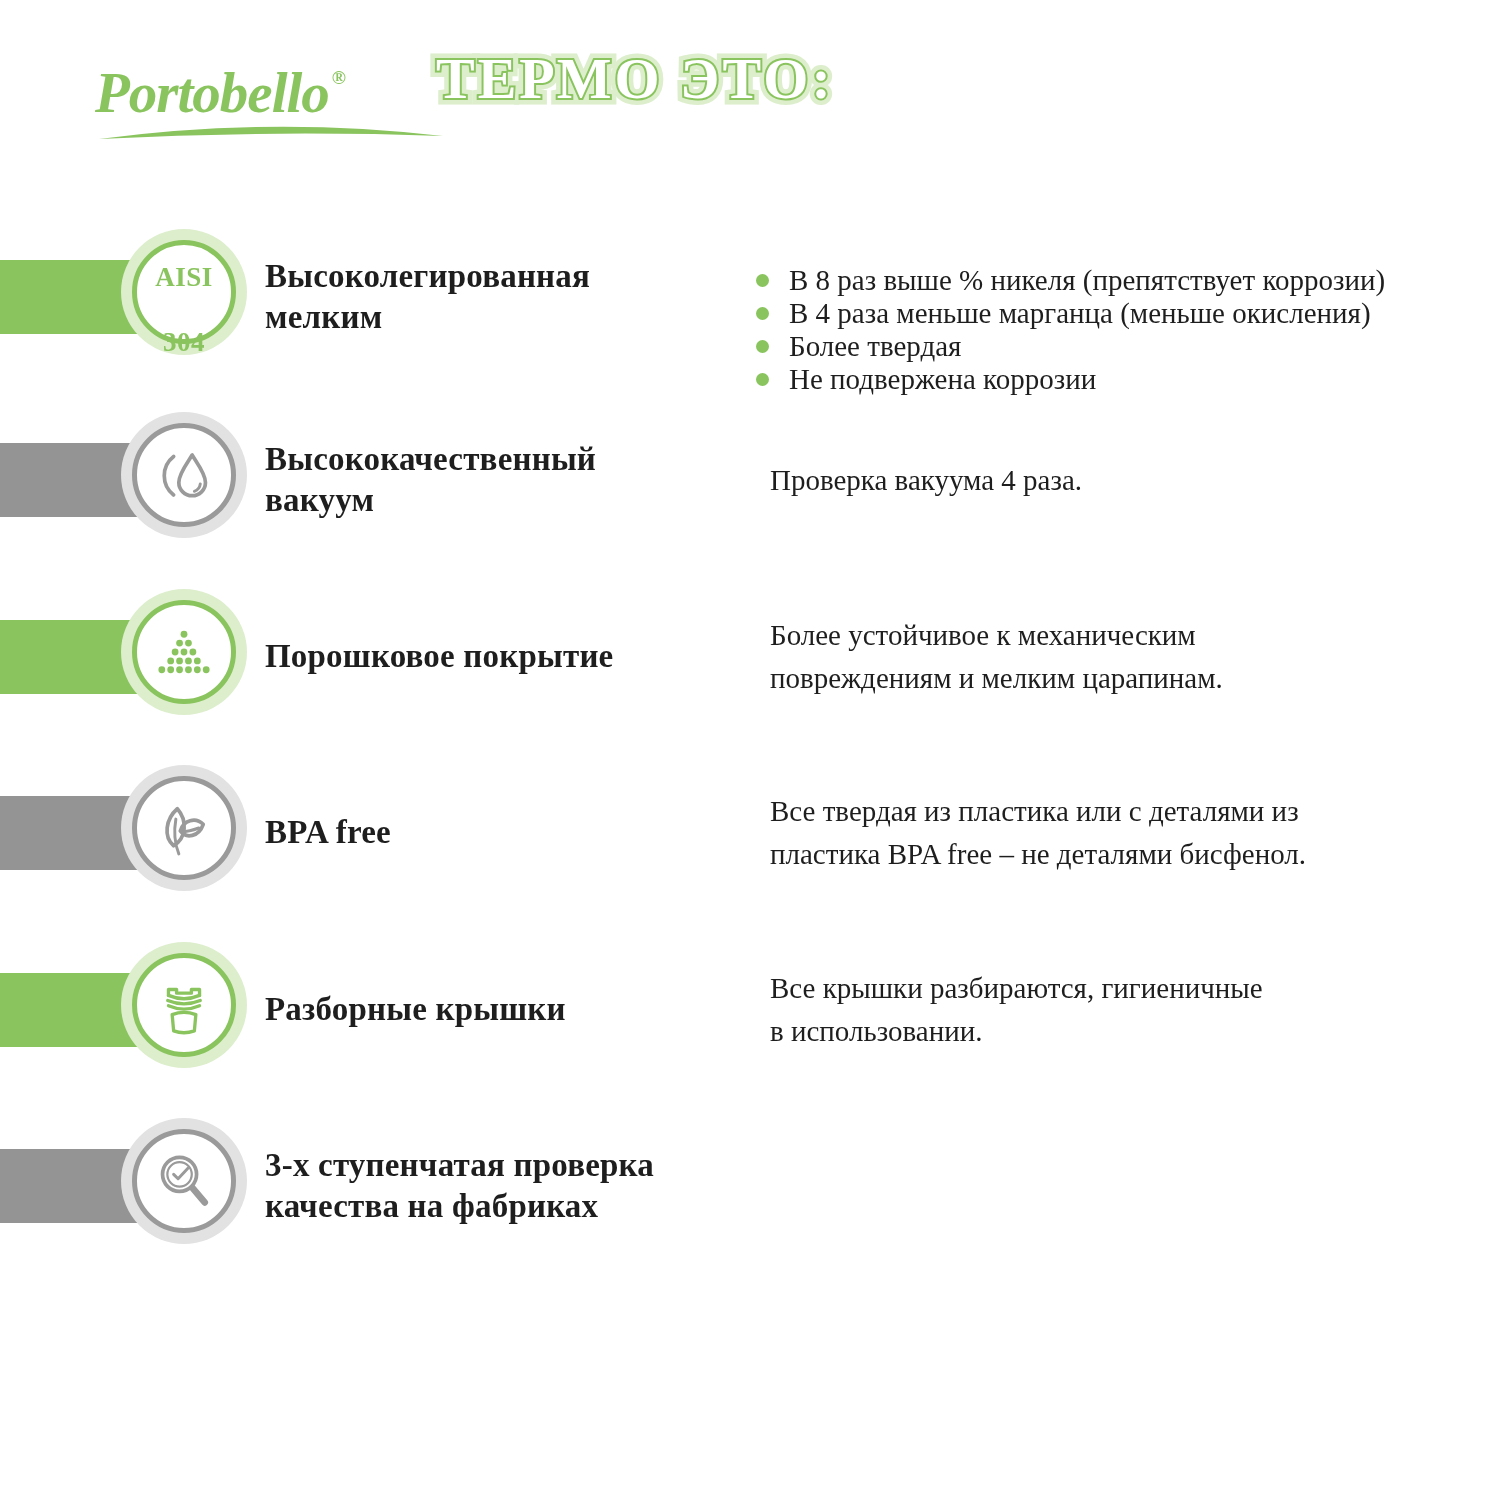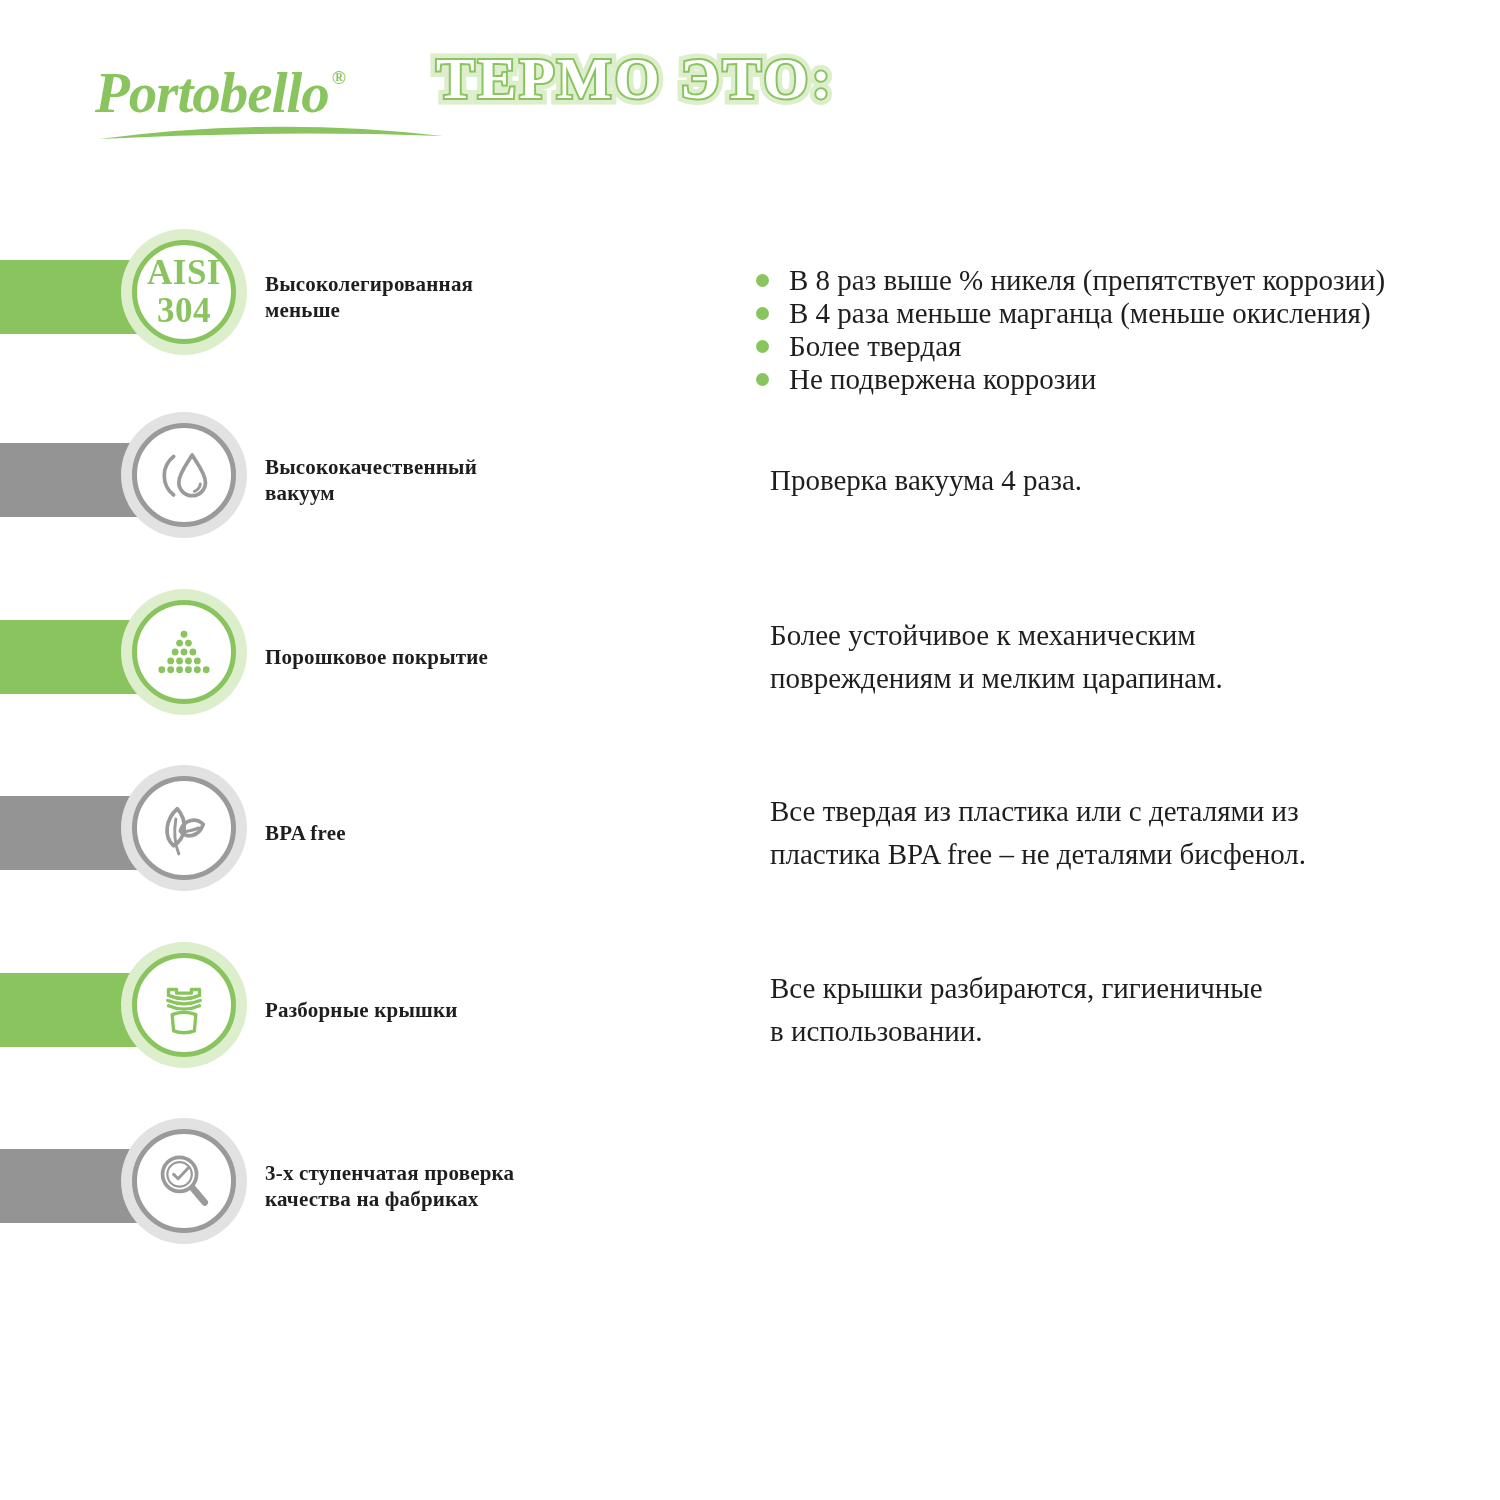--- a/index.html
+++ b/index.html
@@ -62,27 +62,28 @@
     position:absolute;left:132px;top:31px;
     width:104px;height:104px;border-radius:50%;
     background:#fff;border:5px solid;
     display:flex;flex-direction:column;align-items:center;justify-content:center;
     text-align:center;
   }
   .row.green .badge{border-color:var(--green);box-shadow:0 0 0 11px var(--green-halo);}
   .row.gray  .badge{border-color:#9a9a9a;box-shadow:0 0 0 11px var(--gray-halo);}
 
   .badge-line{
-    font-size:35px;font-weight:bold;color:var(--green);line-height:1.08;
+    font-size:27px;font-weight:bold;color:var(--green);line-height:1.08;
     letter-spacing:0.5px;
+    margin-top:36px;
   }
 
   .title{
     position:absolute;left:265px;top:50%;transform:translateY(-50%);
-    font-size:21px;font-weight:bold;line-height:1.25;letter-spacing:0.2px;
+    font-size:33px;font-weight:bold;line-height:1.25;letter-spacing:0.2px;
   }
   .title span{display:block;}
 
   .desc{
     position:absolute;left:756px;top:50%;transform:translateY(-50%);
     font-size:29px;line-height:1.48;
   }
   .desc span{display:block;margin-left:14px;}
 
   .desc.bullets{
@@ -120,21 +121,21 @@
   </h1>
 
   <div class="row green" style="top:209px">
     <div class="bar"></div>
     <div class="badge">
       <span class="badge-line">AISI</span>
       <span class="badge-line">304</span>
     </div>
     <div class="title">
       <span>Высоколегированная</span>
-      <span>меньше</span>
+      <span>мелким</span>
     </div>
     <ul class="desc bullets">
       <li>В 8 раз выше % никеля (препятствует коррозии)</li>
       <li>В 4 раза меньше марганца (меньше окисления)</li>
       <li>Более твердая</li>
       <li>Не подвержена коррозии</li>
     </ul>
   </div>
 
   <div class="row gray" style="top:392px">

